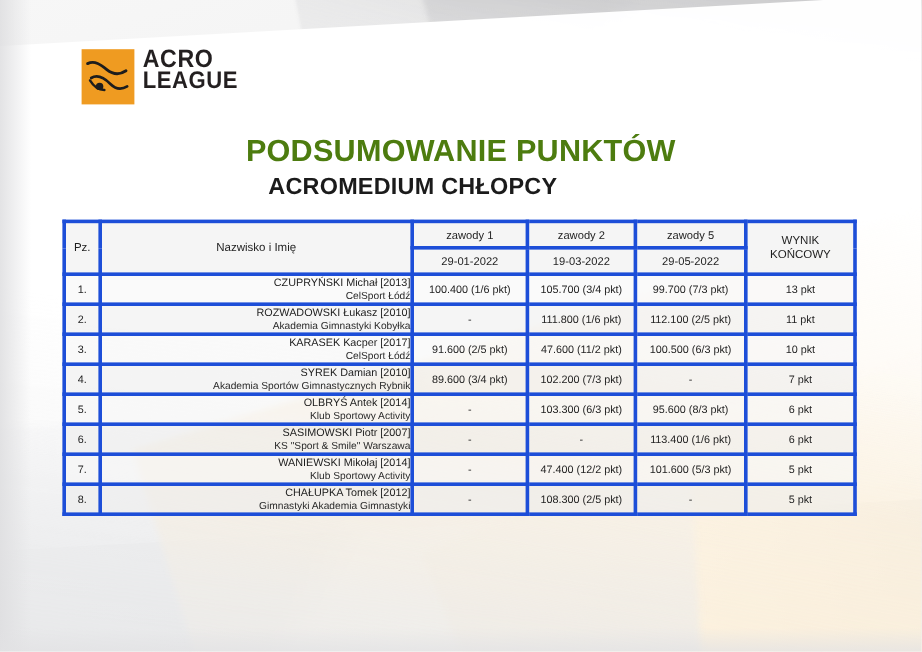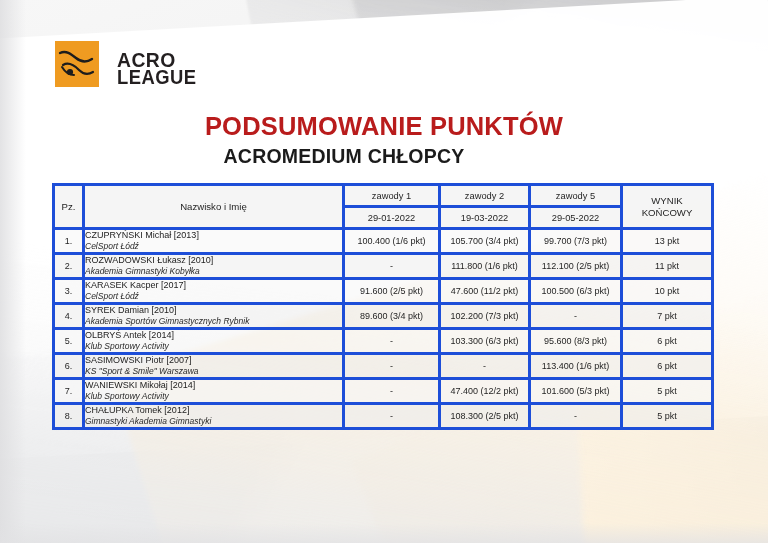--- a/index.html
+++ b/index.html
@@ -144,25 +144,25 @@
   .bg-edge-bottom {
     position: absolute;
     left: 0; bottom: 0;
     width: 100%; height: 20px;
     background: linear-gradient(0deg, rgba(226,226,228,0.7), rgba(240,240,241,0));
   }
 
   
   .logo {
     position: absolute;
-    left: 55px;
+    left: 68px;
     top: 41px;
     display: flex;
-    align-items: flex-end;
-    gap: 18px;
+    align-items: flex-start;
+    gap: 7px;
   }
   .logo-mark {
     width: 44px;
     height: 46px;
     background: #ef9b21;
     position: relative;
     flex: none;
   }
   .logo-mark svg { display: block; }
   .logo-words {
@@ -184,21 +184,21 @@
 
   
   .title-main {
     position: absolute;
     left: 0;
     top: 112px;
     width: 768px;
     text-align: center;
     font-size: 25.5px;
     font-weight: bold;
-    color: #b91c1c;
+    color: #4d7c0f;
     letter-spacing: 0.2px;
   }
   .title-sub {
     position: absolute;
     left: 0;
     top: 145px;
     width: 688px;
     text-align: center;
     font-size: 19.5px;
     font-weight: bold;
@@ -240,32 +240,31 @@
   tbody tr { height: 25px; }
   tbody tr.odd  td { background: rgba(247,247,247,0.60); }
   tbody tr.even td { background: rgba(236,236,236,0.55); }
 
   td.c-pz {
     text-align: center;
     font-size: 9px;
     color: #1f1f1f;
   }
   td.c-name {
-    text-align: left;
+    text-align: right;
     padding: 2px 0 2px 9px;
     line-height: 1.22;
   }
   .athlete {
     font-size: 9px;
     color: #1d1d1d;
     white-space: nowrap;
   }
   .club {
     font-size: 8.5px;
-    font-style: italic;
     color: #2a2a2a;
     white-space: nowrap;
   }
   td.c-score {
     text-align: center;
     font-size: 9px;
     color: #1f1f1f;
     white-space: nowrap;
   }
   td.c-total {

